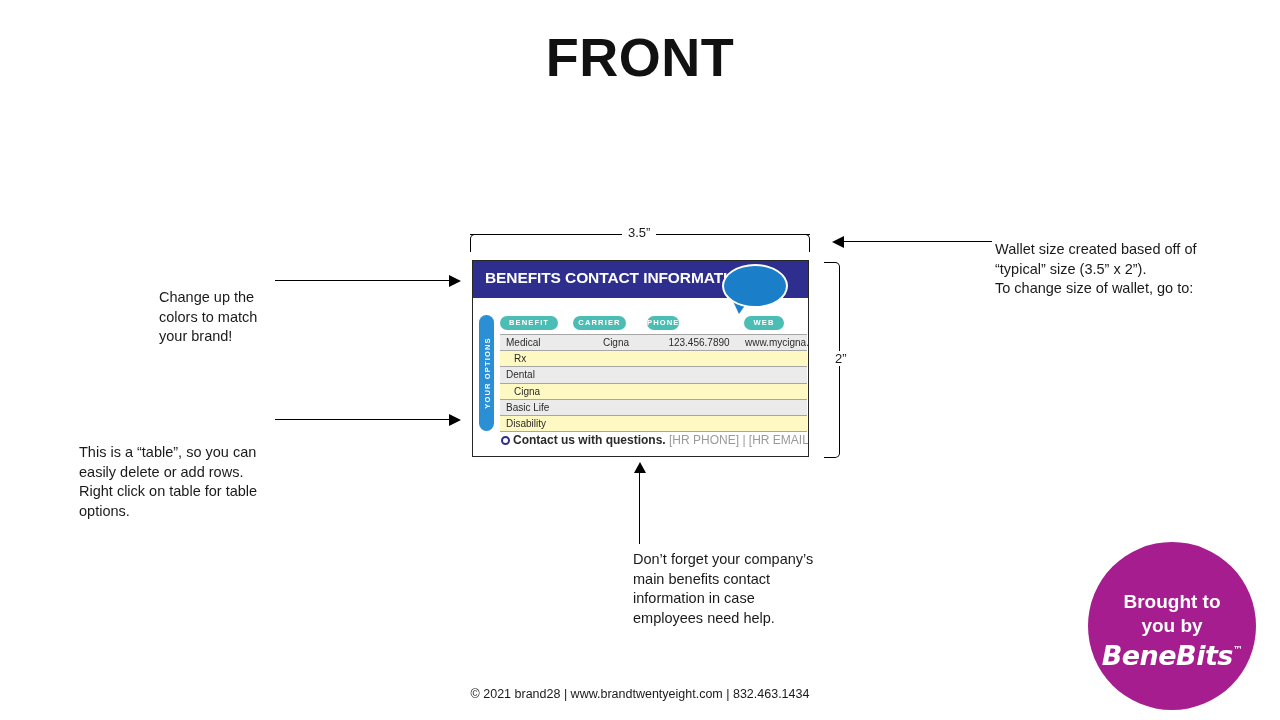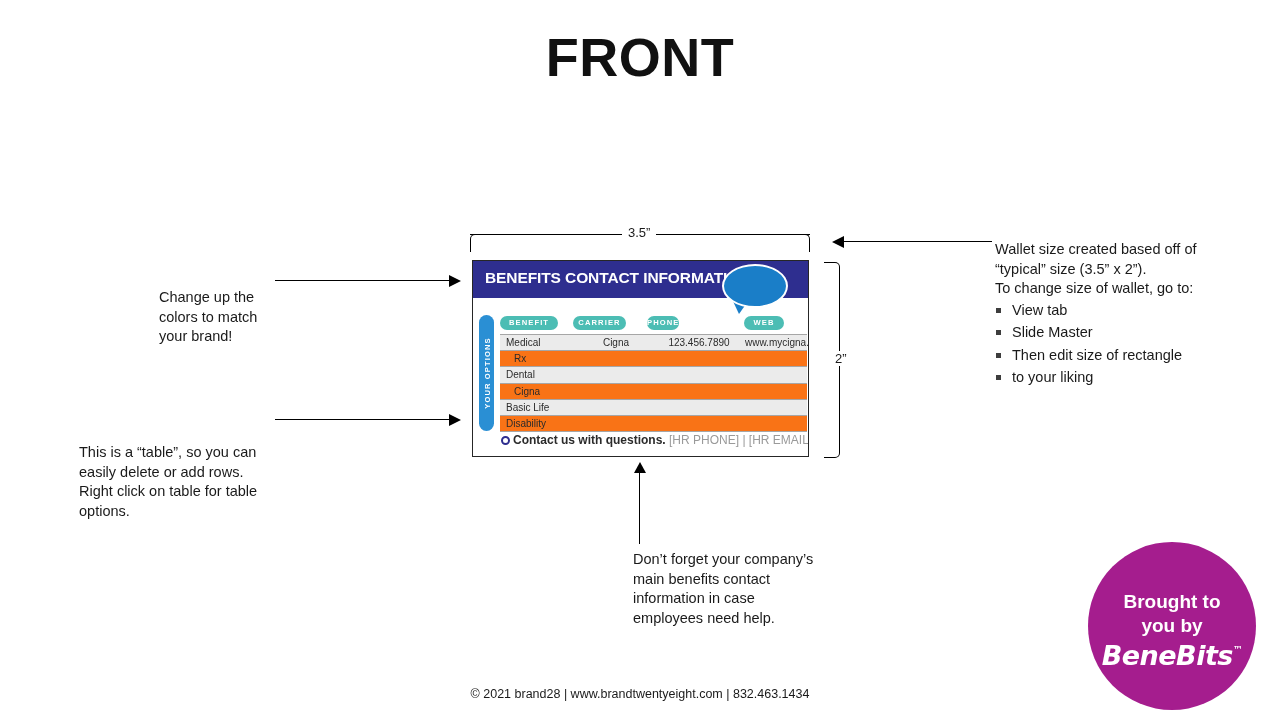--- a/index.html
+++ b/index.html
@@ -249,21 +249,21 @@
   .benefit-table td {
     font-size: 10px;
     color: #2b2b2b;
     padding: 0;
     border-top: 1.1px solid #a6a6a6;
     border-bottom: 1.1px solid #a6a6a6;
     vertical-align: middle;
     height: 15.2px;
   }
   .benefit-table tr.odd td { background: #ebebeb; }
-  .benefit-table tr.even td { background: #f97316; }
+  .benefit-table tr.even td { background: #fef9c3; }
   .c-benefit { width: 73px; padding-left: 6px !important; color: #2b2b2b; }
   .c-benefit.indent { padding-left: 14px !important; }
   .c-carrier { width: 74px; text-align: center; color: #9a9a9a; }
   .c-phone   { width: 92px; text-align: center; color: #9a9a9a; }
   .c-web     { width: 62px; text-align: center; color: #9a9a9a; }
 
   
   .contact-line {
     position: absolute;
     left: 28px;
@@ -338,26 +338,20 @@
 
 <div class="annot annot-left-top">Change up the colors to match your brand!</div>
 
 <div class="annot annot-left-bot">This is a “table”, so you can easily delete or add rows. Right click on table for table options.</div>
 
 <div class="annot annot-bottom">Don’t forget your company’s main benefits contact information in case employees need help.</div>
 
 <div class="annot annot-right">
   <div>Wallet size created based off of “typical” size (3.5” x 2”).</div>
   <div>To change size of wallet, go to:</div>
-  <ul class="bullets">
-    <li>View tab</li>
-    <li>Slide Master</li>
-    <li>Then edit size of rectangle</li>
-    <li style="padding-left:17px; list-style:none;">to your liking</li>
-  </ul>
 </div>
 
 <div class="arrow" id="arrow-colors">
   <div class="shaft"></div>
   <div class="head"></div>
 </div>
 <div class="arrow" id="arrow-table">
   <div class="shaft"></div>
   <div class="head"></div>
 </div>

